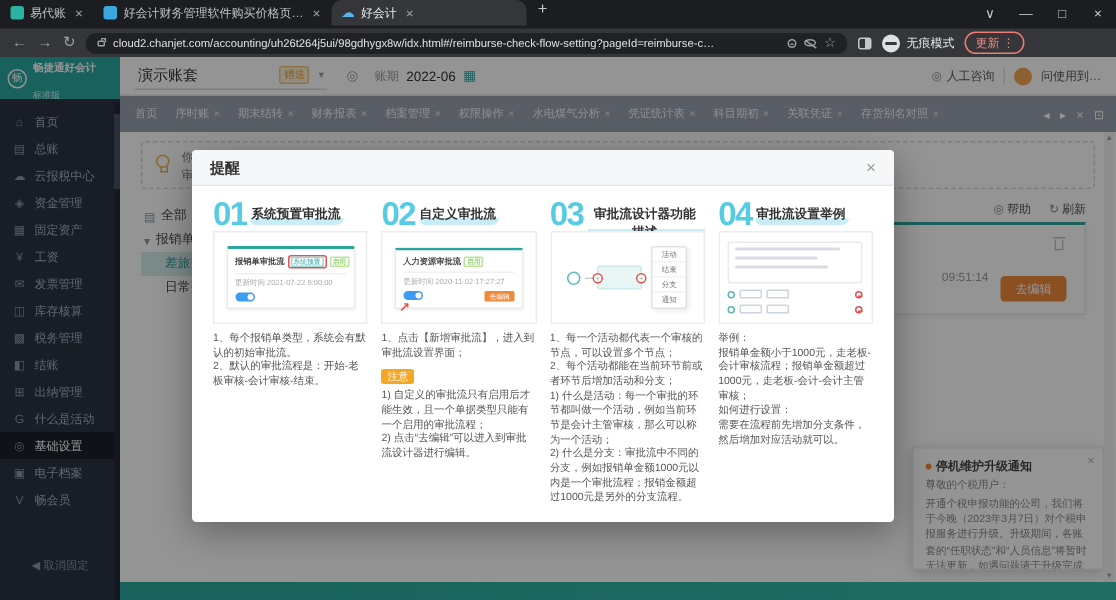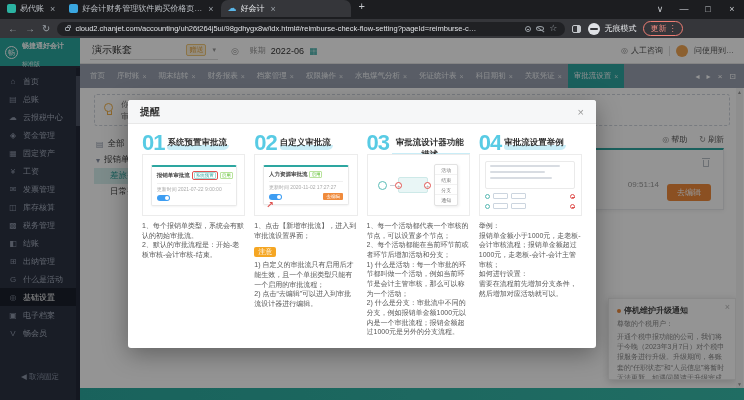--- a/index.html
+++ b/index.html
@@ -343,22 +343,22 @@
             <span class="wx">×</span>
           </span>
         <span class="wtab">
             <span>科目期初</span>
             <span class="wx">×</span>
           </span>
         <span class="wtab">
             <span>关联凭证</span>
             <span class="wx">×</span>
           </span>
-        <span class="wtab active">
-            <span>审批流设置</span>
+        <span class="wtab">
+            <span>存货别名对照</span>
             <span class="wx">×</span>
           </span>
         <span class="tabnav">
           <span>◂</span>
           <span>▸</span>
           <span>×</span>
           <span>⊡</span>
         </span>
       </div>
 

